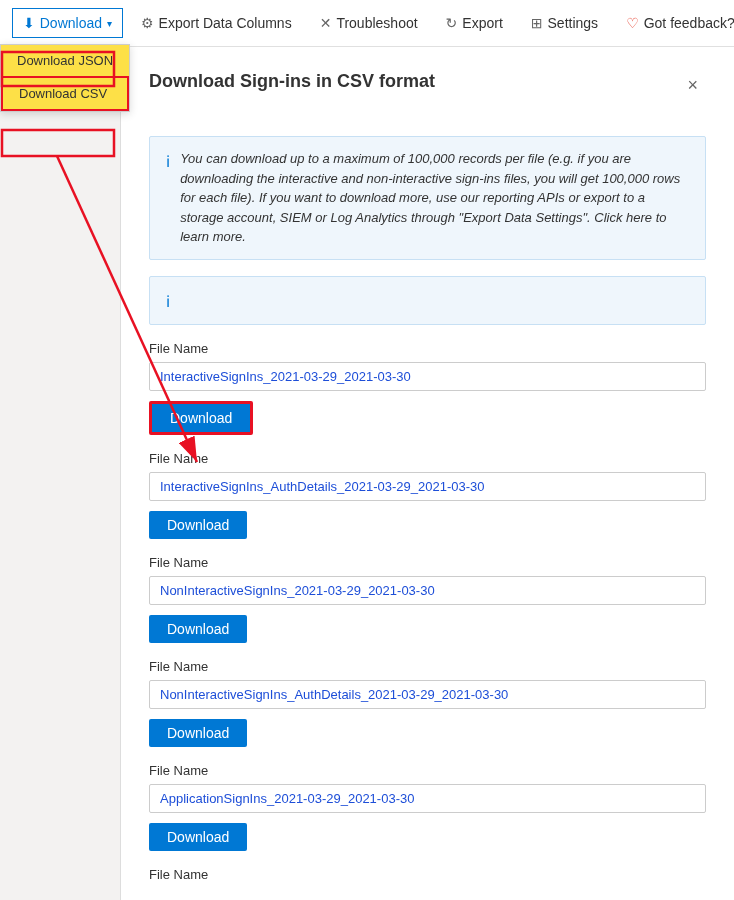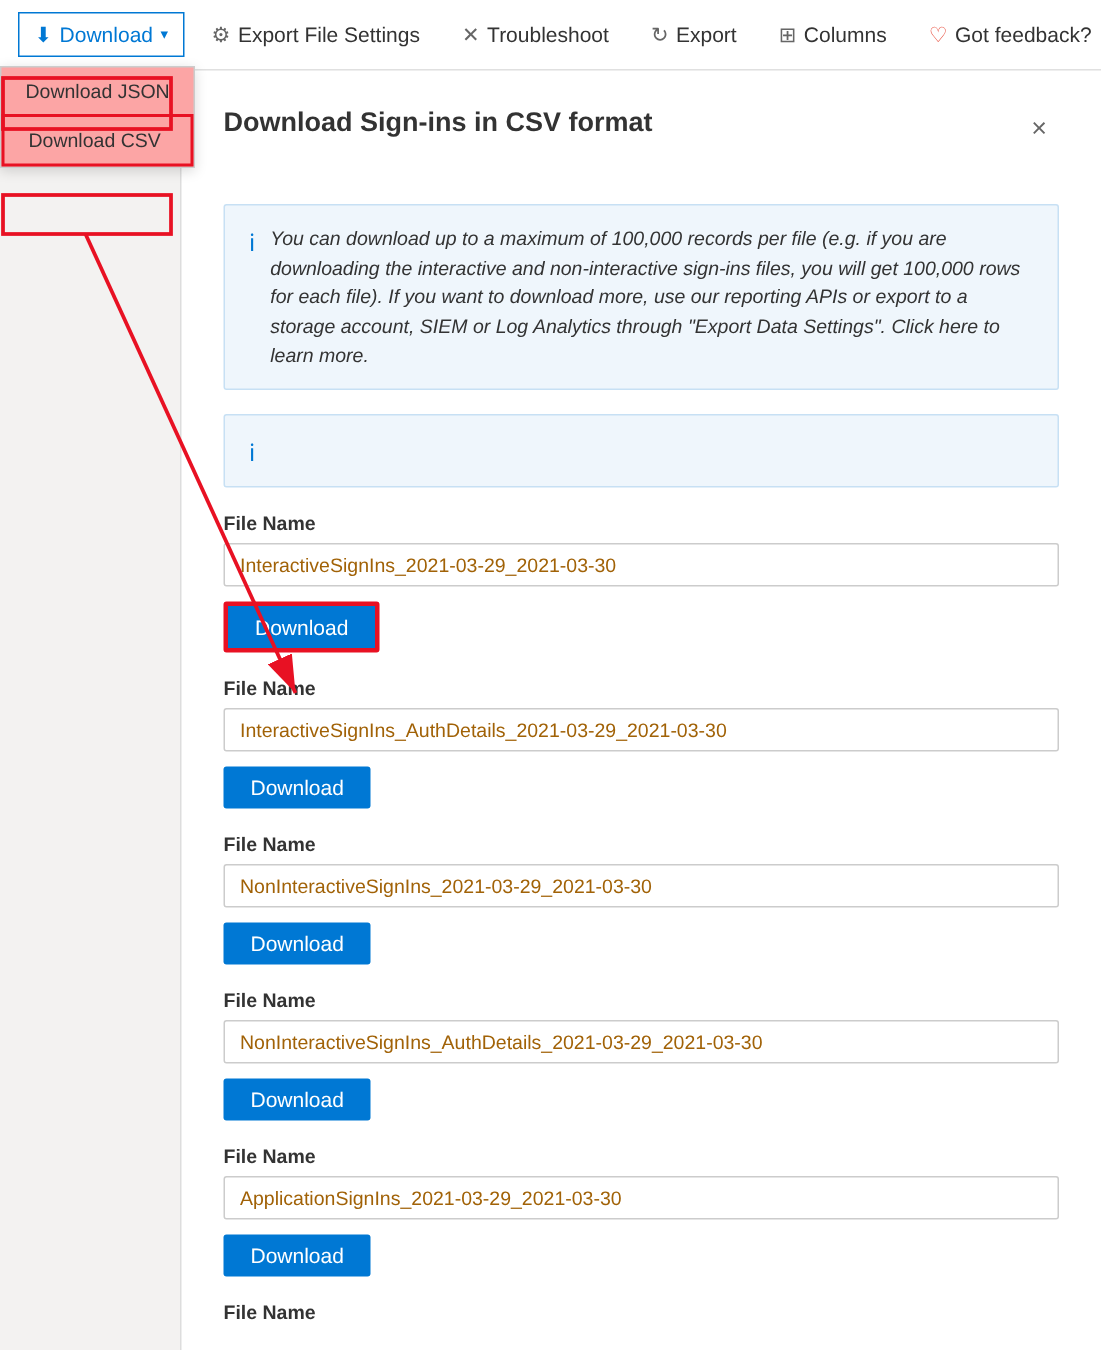--- a/index.html
+++ b/index.html
@@ -55,21 +55,21 @@
     .icon-heart { color: #e74c3c; }
 
     
     .dropdown-wrapper {
       position: absolute;
       top: 44px;
       left: 0;
       z-index: 200;
     }
     .dropdown-menu {
-      background: #fca5a5;
+      background: #fde047;
       border: 1px solid #ccc;
       box-shadow: 0 2px 8px rgba(0,0,0,0.15);
       min-width: 130px;
     }
     .dropdown-item {
       padding: 8px 16px;
       cursor: pointer;
       font-size: 13px;
       color: #333;
     }
@@ -143,29 +143,29 @@
     }
 
     
     .file-section {
       margin-bottom: 16px;
     }
     .file-label {
       font-size: 13px;
       color: #333;
       margin-bottom: 6px;
-      font-weight: 700;
+      font-weight: 400;
     }
     .file-input {
       width: 100%;
       padding: 6px 10px;
       border: 1px solid #ccc;
       border-radius: 2px;
       font-size: 13px;
-      color: #a16207;
+      color: #1d4ed8;
       background: #fff;
       margin-bottom: 10px;
     }
 
     
     .download-action-btn {
       background: #0078d4;
       color: #fff;
       border: none;
       padding: 6px 18px;
@@ -197,42 +197,42 @@
       <div class="dropdown-item active">
         <span>Download CSV</span>
       </div>
     </div>
   </div>
 
   <div class="toolbar-divider"></div>
 
   <button class="toolbar-btn">
     <span class="icon-gear">⚙</span>
-    <span>Export File Settings</span>
+    <span>Export Data Columns</span>
   </button>
 
   <div class="toolbar-divider"></div>
 
   <button class="toolbar-btn">
     <span class="icon-wrench">✕</span>
     <span>Troubleshoot</span>
   </button>
 
   <div class="toolbar-divider"></div>
 
   <button class="toolbar-btn">
     <span class="icon-refresh">↻</span>
     <span>Export</span>
   </button>
 
   <div class="toolbar-divider"></div>
 
   <button class="toolbar-btn">
     <span class="icon-columns">⊞</span>
-    <span>Columns</span>
+    <span>Settings</span>
   </button>
 
   <div class="toolbar-divider"></div>
 
   <button class="toolbar-btn">
     <span class="icon-heart">♡</span>
     <span>Got feedback?</span>
   </button>
 </div>
 

